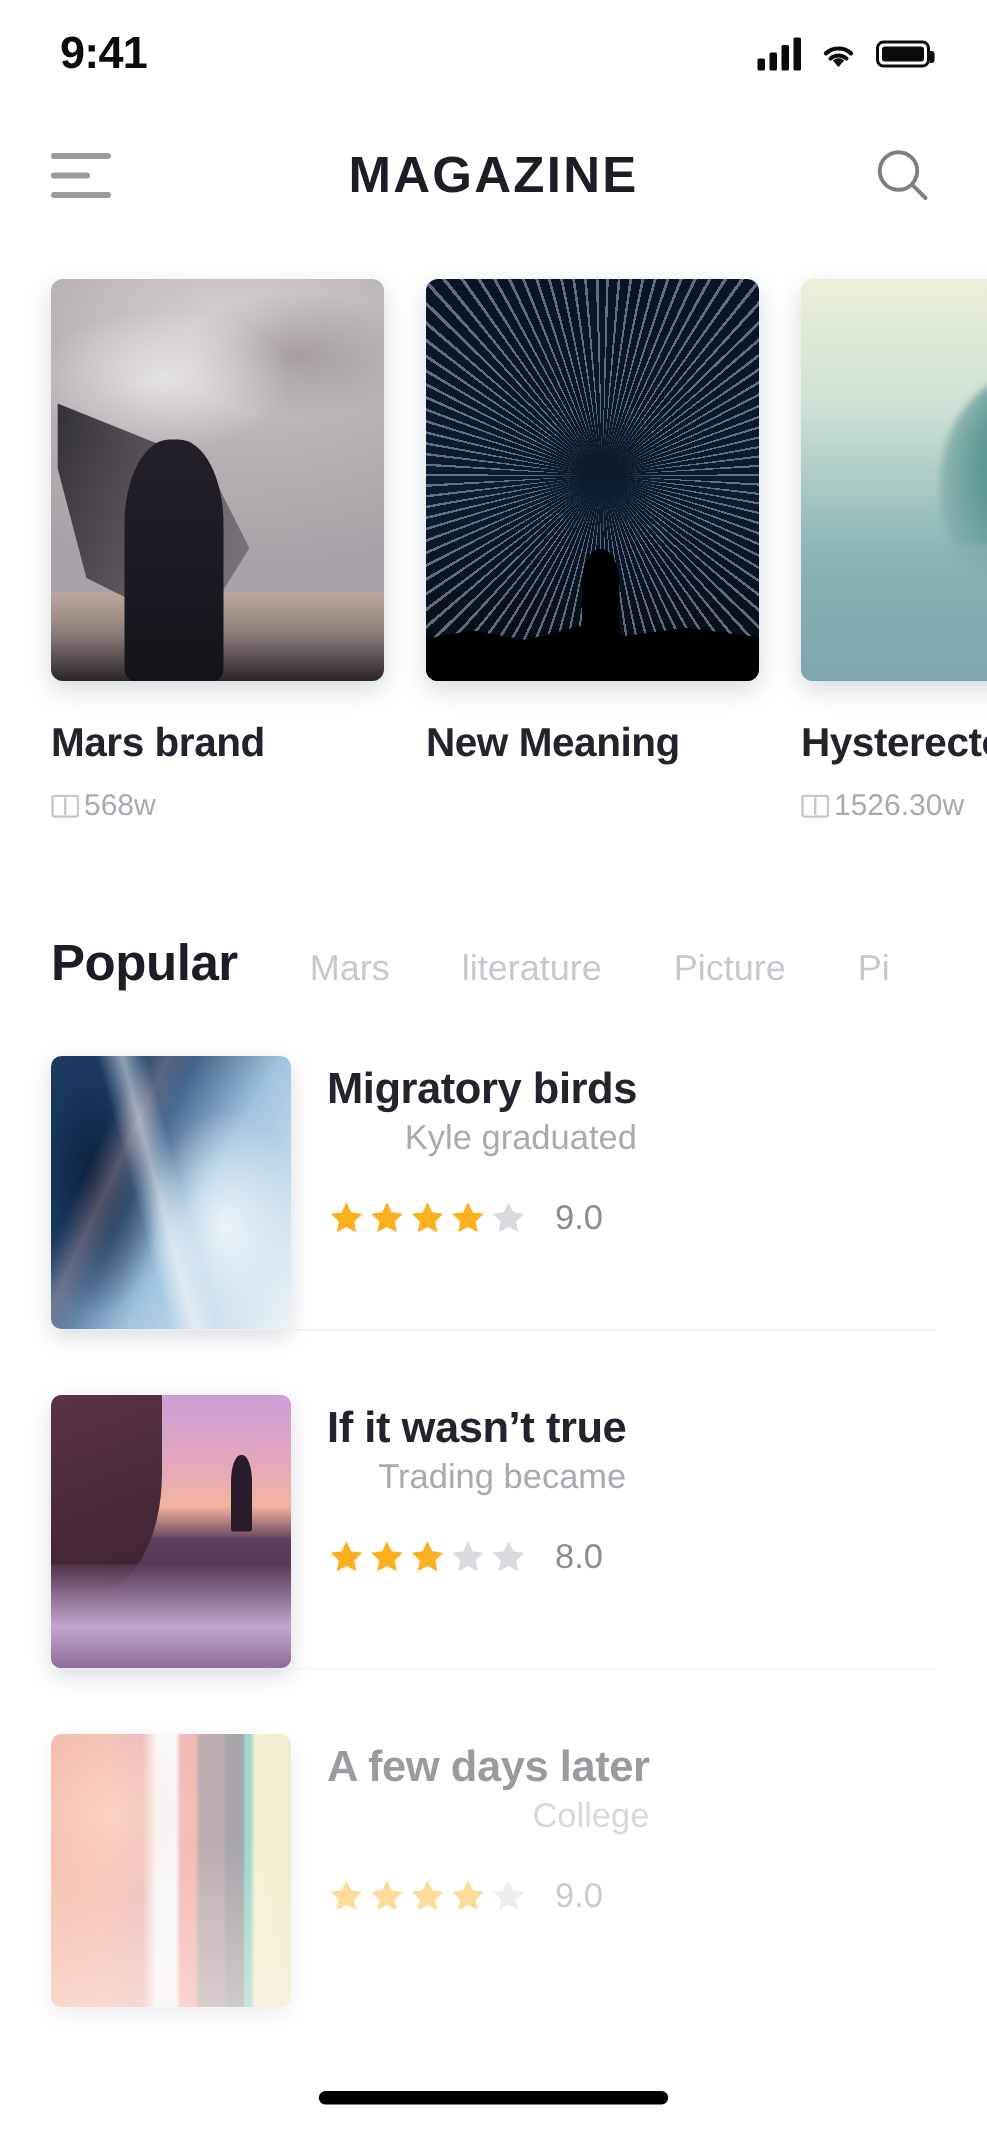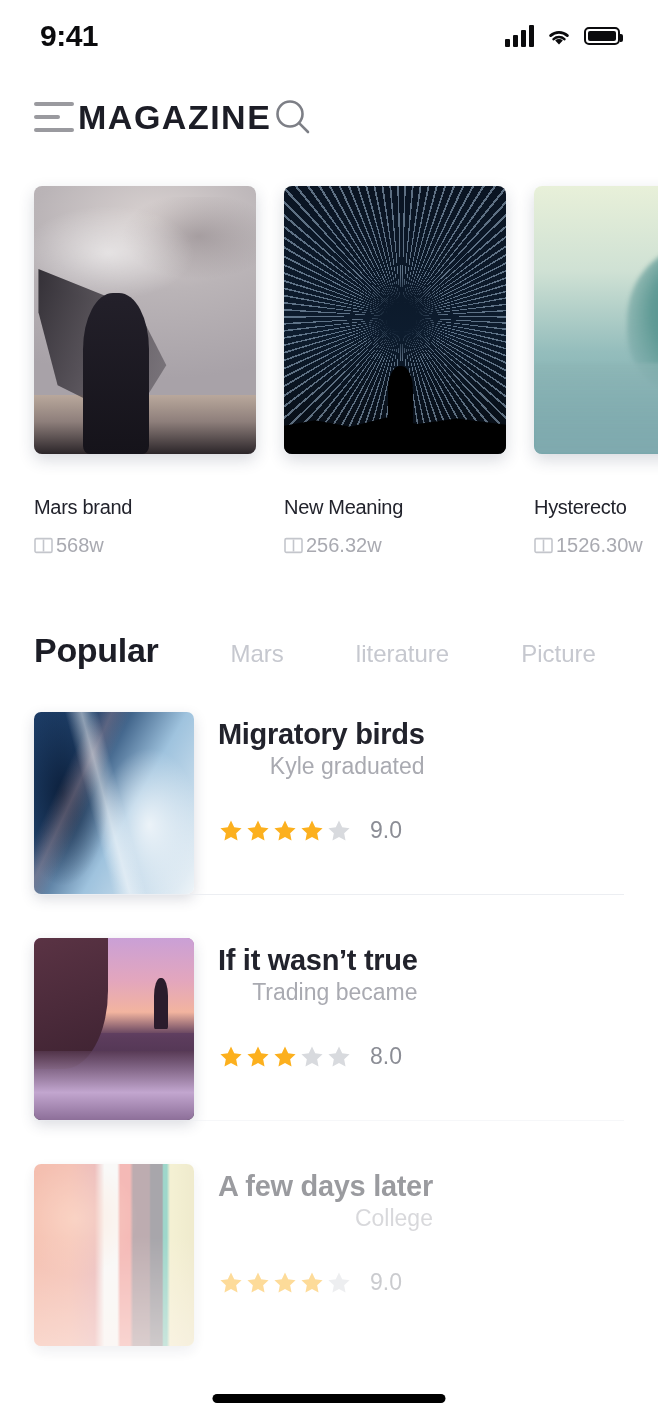--- a/index.html
+++ b/index.html
@@ -30,21 +30,21 @@
   }
   .battery::after {
     content:""; position:absolute; right:-5px; top:5px;
     width:3px; height:8px; background:#0b0b0d; border-radius:0 2px 2px 0;
   }
   .battery span { display:block; height:100%; background:#0b0b0d; border-radius:2px; }
 
   
   .navbar {
     height:90px; display:flex; align-items:center;
-    padding:0 34px;
+    justify-content:space-between; padding:0 34px;
   }
   .menu-btn { width:44px; height:32px; display:flex; flex-direction:column;
               justify-content:center; gap:9px; cursor:pointer; }
   .menu-btn i { display:block; height:4px; background:#9a9a9f; border-radius:2px; }
   .menu-btn i:nth-child(1){ width:40px; }
   .menu-btn i:nth-child(2){ width:26px; }
   .menu-btn i:nth-child(3){ width:40px; }
   .brand {
     font-size:34px; font-weight:800; letter-spacing:1.5px;
     color:#1c1d26; font-family:"Liberation Sans", sans-serif;
@@ -56,21 +56,21 @@
     display:flex; gap:28px; padding:24px 34px 0 34px;
     overflow:hidden;
   }
   .feat-card { flex:0 0 222px; }
   .feat-img {
     width:222px; height:268px; border-radius:8px;
     box-shadow:0 6px 16px rgba(40,50,80,0.18);
     overflow:hidden; position:relative; cursor:pointer;
   }
   .feat-title {
-    margin-top:42px; font-size:20px; font-weight:400; color:#22232c;
+    margin-top:26px; font-size:27px; font-weight:700; color:#22232c;
     white-space:nowrap; letter-spacing:-0.3px;
   }
   .feat-meta {
     margin-top:15px; display:flex; align-items:center; gap:3px;
     font-size:20px; color:#a9aab1;
   }
   .book-icon { width:19px; height:17px; flex:0 0 auto; }
 
   
   .art-dusk {
@@ -129,42 +129,42 @@
     filter:blur(2px);
   }
   .art-mist .water {
     position:absolute; left:0; bottom:0; width:100%; height:34%;
     background:linear-gradient(rgba(140,180,180,.55), #7fa9ae);
     filter:blur(1.5px);
   }
 
   
   .tabs {
-    display:flex; align-items:baseline; gap:72px;
+    display:flex; align-items:baseline; gap:48px;
     padding:74px 16px 0 34px; overflow:hidden; white-space:nowrap;
   }
   .tab { font-size:24px; color:#c6c8cf; cursor:pointer; flex:0 0 auto; }
   .tab.active { font-size:34px; font-weight:700; color:#1c1d26; letter-spacing:-0.3px; }
 
   
   .list { padding:0 34px;text-align:right; }
   .row { display:flex; gap:24px; padding:42px 0 0 0; position:relative; cursor:pointer; }
   .row + .row { padding-top:44px; }
   .row .divider {
     position:absolute; top:0; left:0; right:0; height:1px; background:#eceef2;
   }
   .thumb {
     flex:0 0 160px; width:160px; height:182px; border-radius:7px;
     overflow:hidden; position:relative;
     box-shadow:0 5px 14px rgba(40,50,80,0.17);
   }
   .row-body { padding-top:6px; }
   .row-title { font-size:29px; font-weight:700; color:#22232c; letter-spacing:-0.3px; }
   .row-sub { margin-top:2px; font-size:23px; color:#a9aab1; }
-  .rating { margin-top:37px; display:flex; align-items:center; gap:1px; }
+  .rating { margin-top:26px; display:flex; align-items:center; gap:1px; }
   .star { width:26px; height:26px; }
   .score { margin-left:17px; font-size:23px; color:#8b8d95; }
   .row.faded { opacity:0.45; }
 
   .art-ice { background:linear-gradient(120deg,#1b3a63 0%,#22456f 30%,#9fc3de 58%,#eef4f8 100%); }
   .art-ice .i1 { position:absolute; inset:0;
     background:radial-gradient(ellipse 40% 70% at 18% 45%, rgba(10,28,55,.92), transparent 72%),
                radial-gradient(ellipse 45% 60% at 72% 62%, rgba(255,255,255,.75), transparent 70%); }
   .art-ice .i2 { position:absolute; inset:0;
     background:linear-gradient(75deg, transparent 38%, rgba(255,255,255,.5) 46%, transparent 54%),
@@ -260,27 +260,20 @@
       </div>
     </div>
 
     <div class="feat-card">
       <div class="feat-img art-stars">
         <div class="swirl"></div>
           <div class="ground"></div>
           <div class="person"></div>
       </div>
       <div class="feat-title">New Meaning</div>
-      <div class="feat-meta">
-        <svg class="book-icon" viewBox="0 0 19 17">
-          <rect x="1" y="1.6" width="17" height="13.8" rx="1.4" stroke="#c4c6cc" stroke-width="1.6" fill="none"></rect>
-          <line x1="9.5" y1="2.6" x2="9.5" y2="14.4" stroke="#c4c6cc" stroke-width="1.6"></line>
-        </svg>
-        <span>256.32w</span>
-      </div>
     </div>
 
     <div class="feat-card">
       <div class="feat-img art-mist">
         <div class="tree"></div>
           <div class="water"></div>
       </div>
       <div class="feat-title">Hysterecto</div>
       <div class="feat-meta">
         <svg class="book-icon" viewBox="0 0 19 17">

